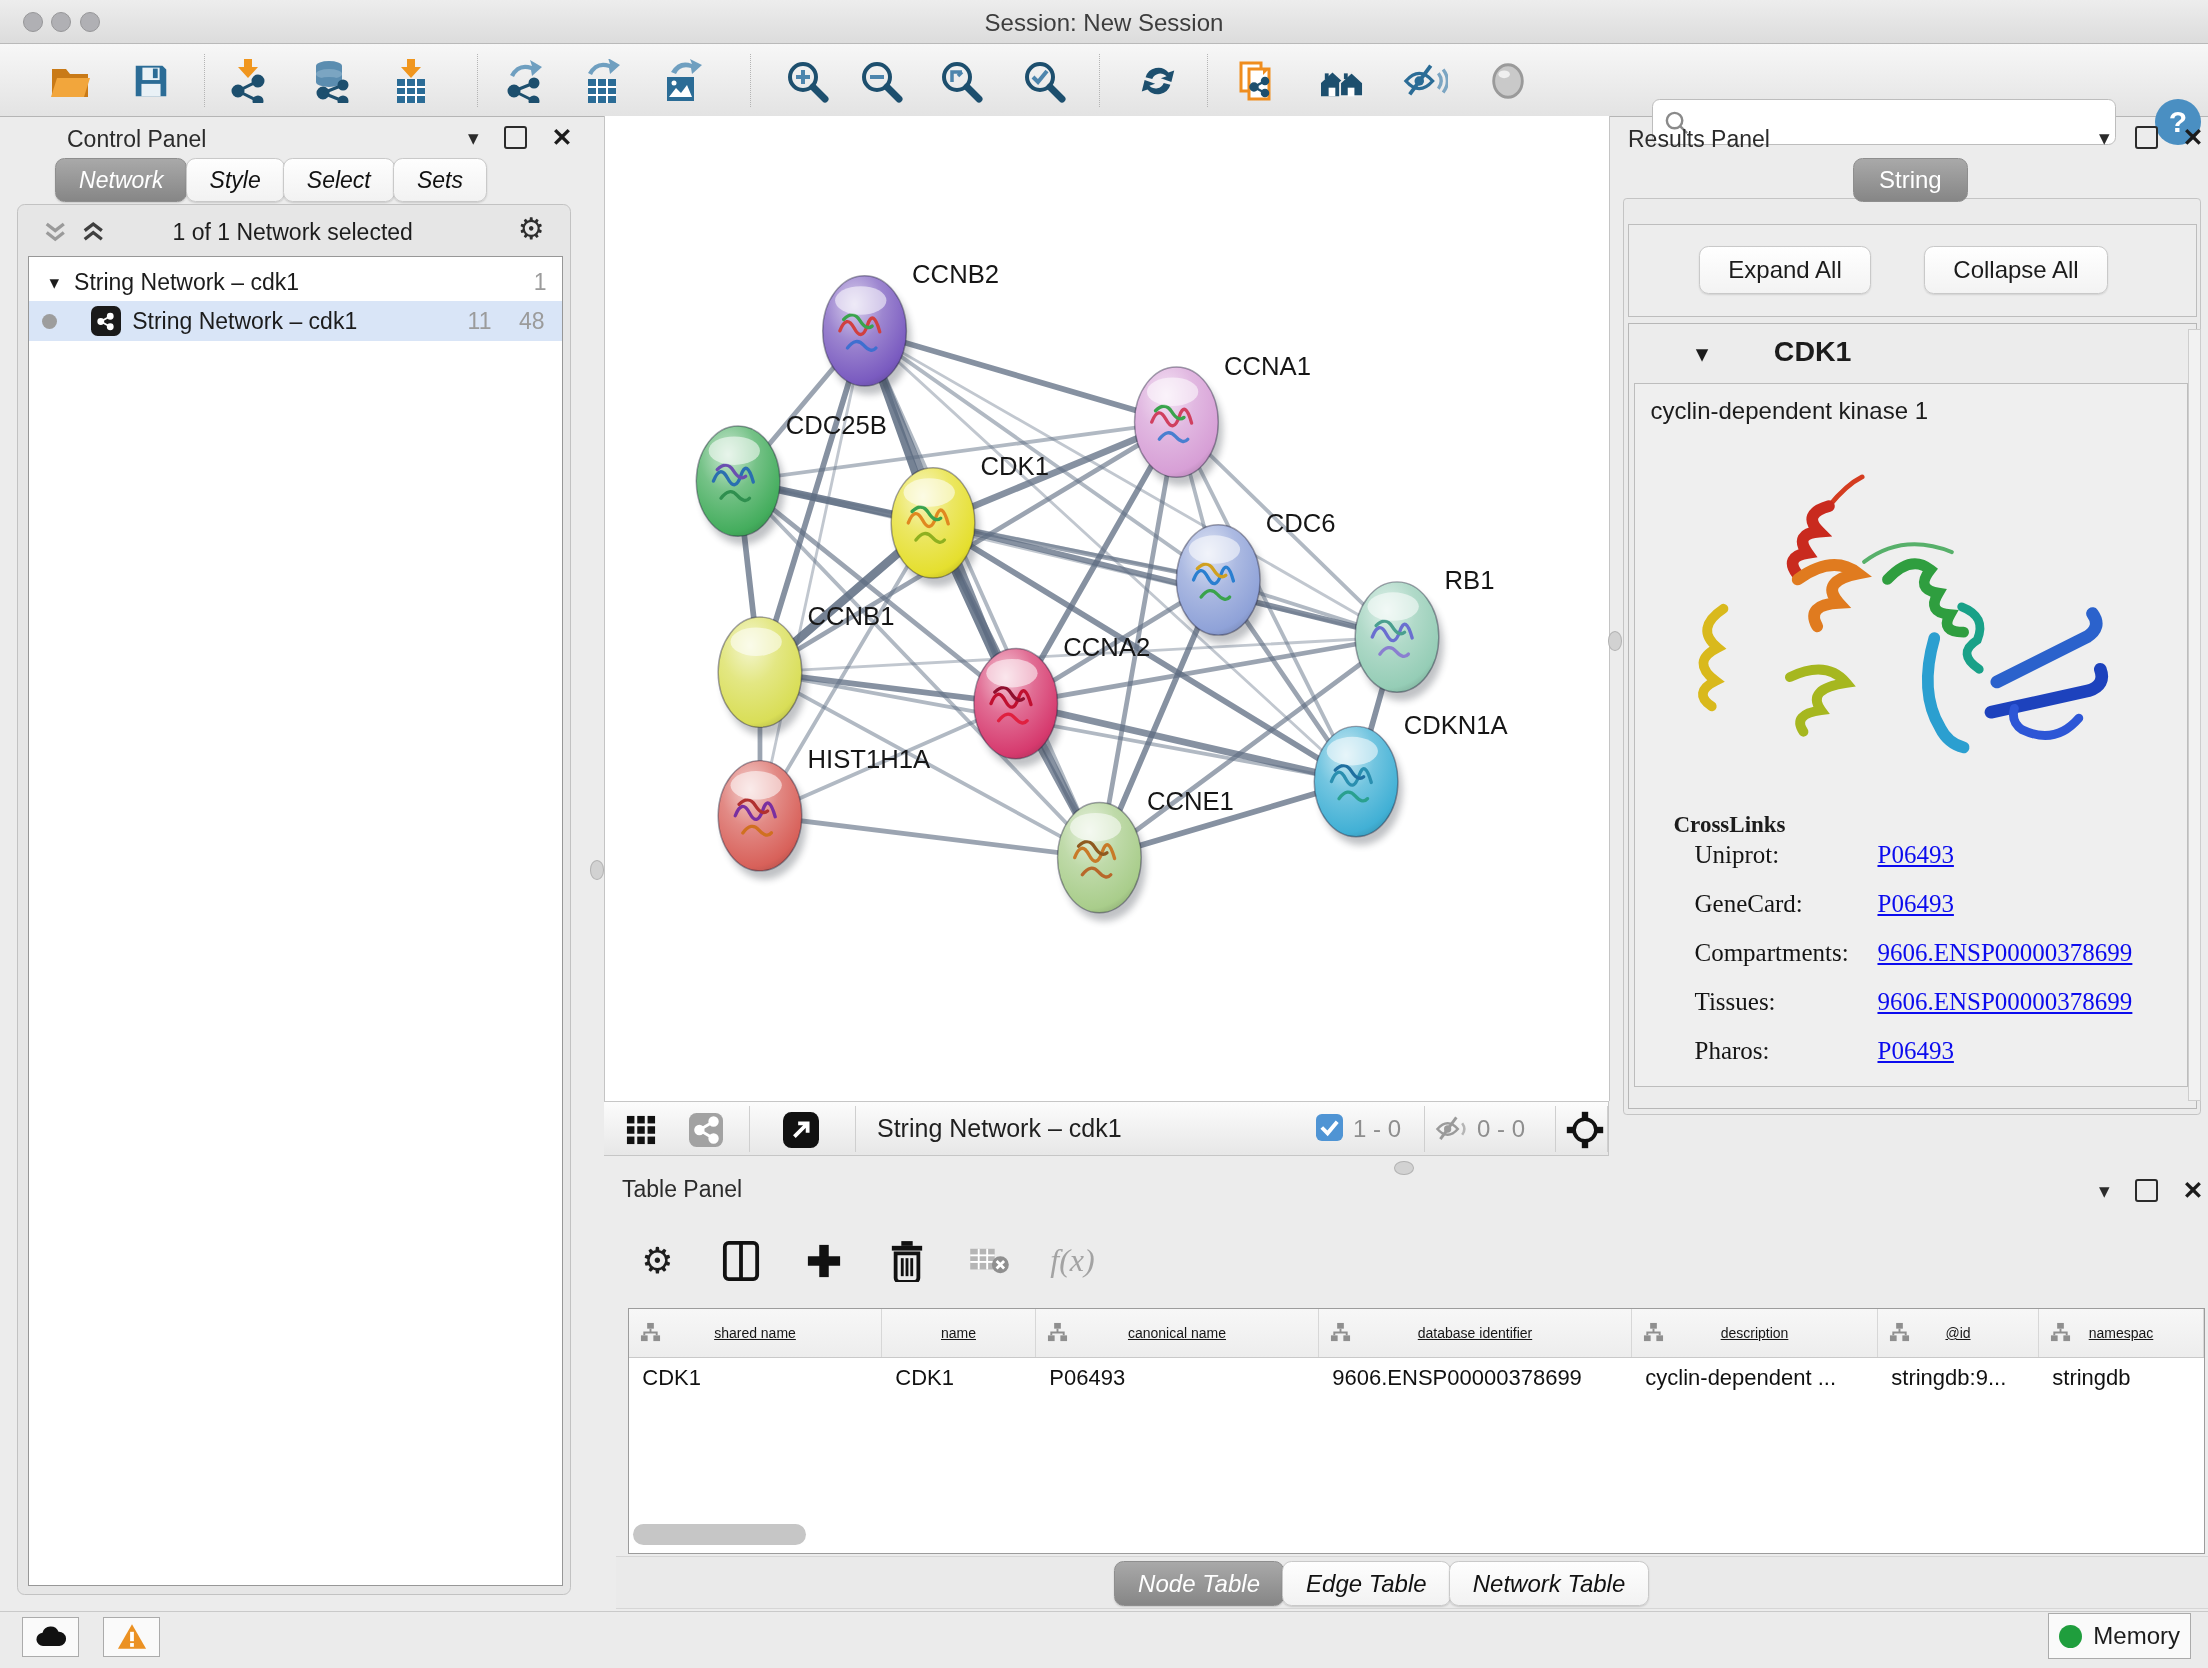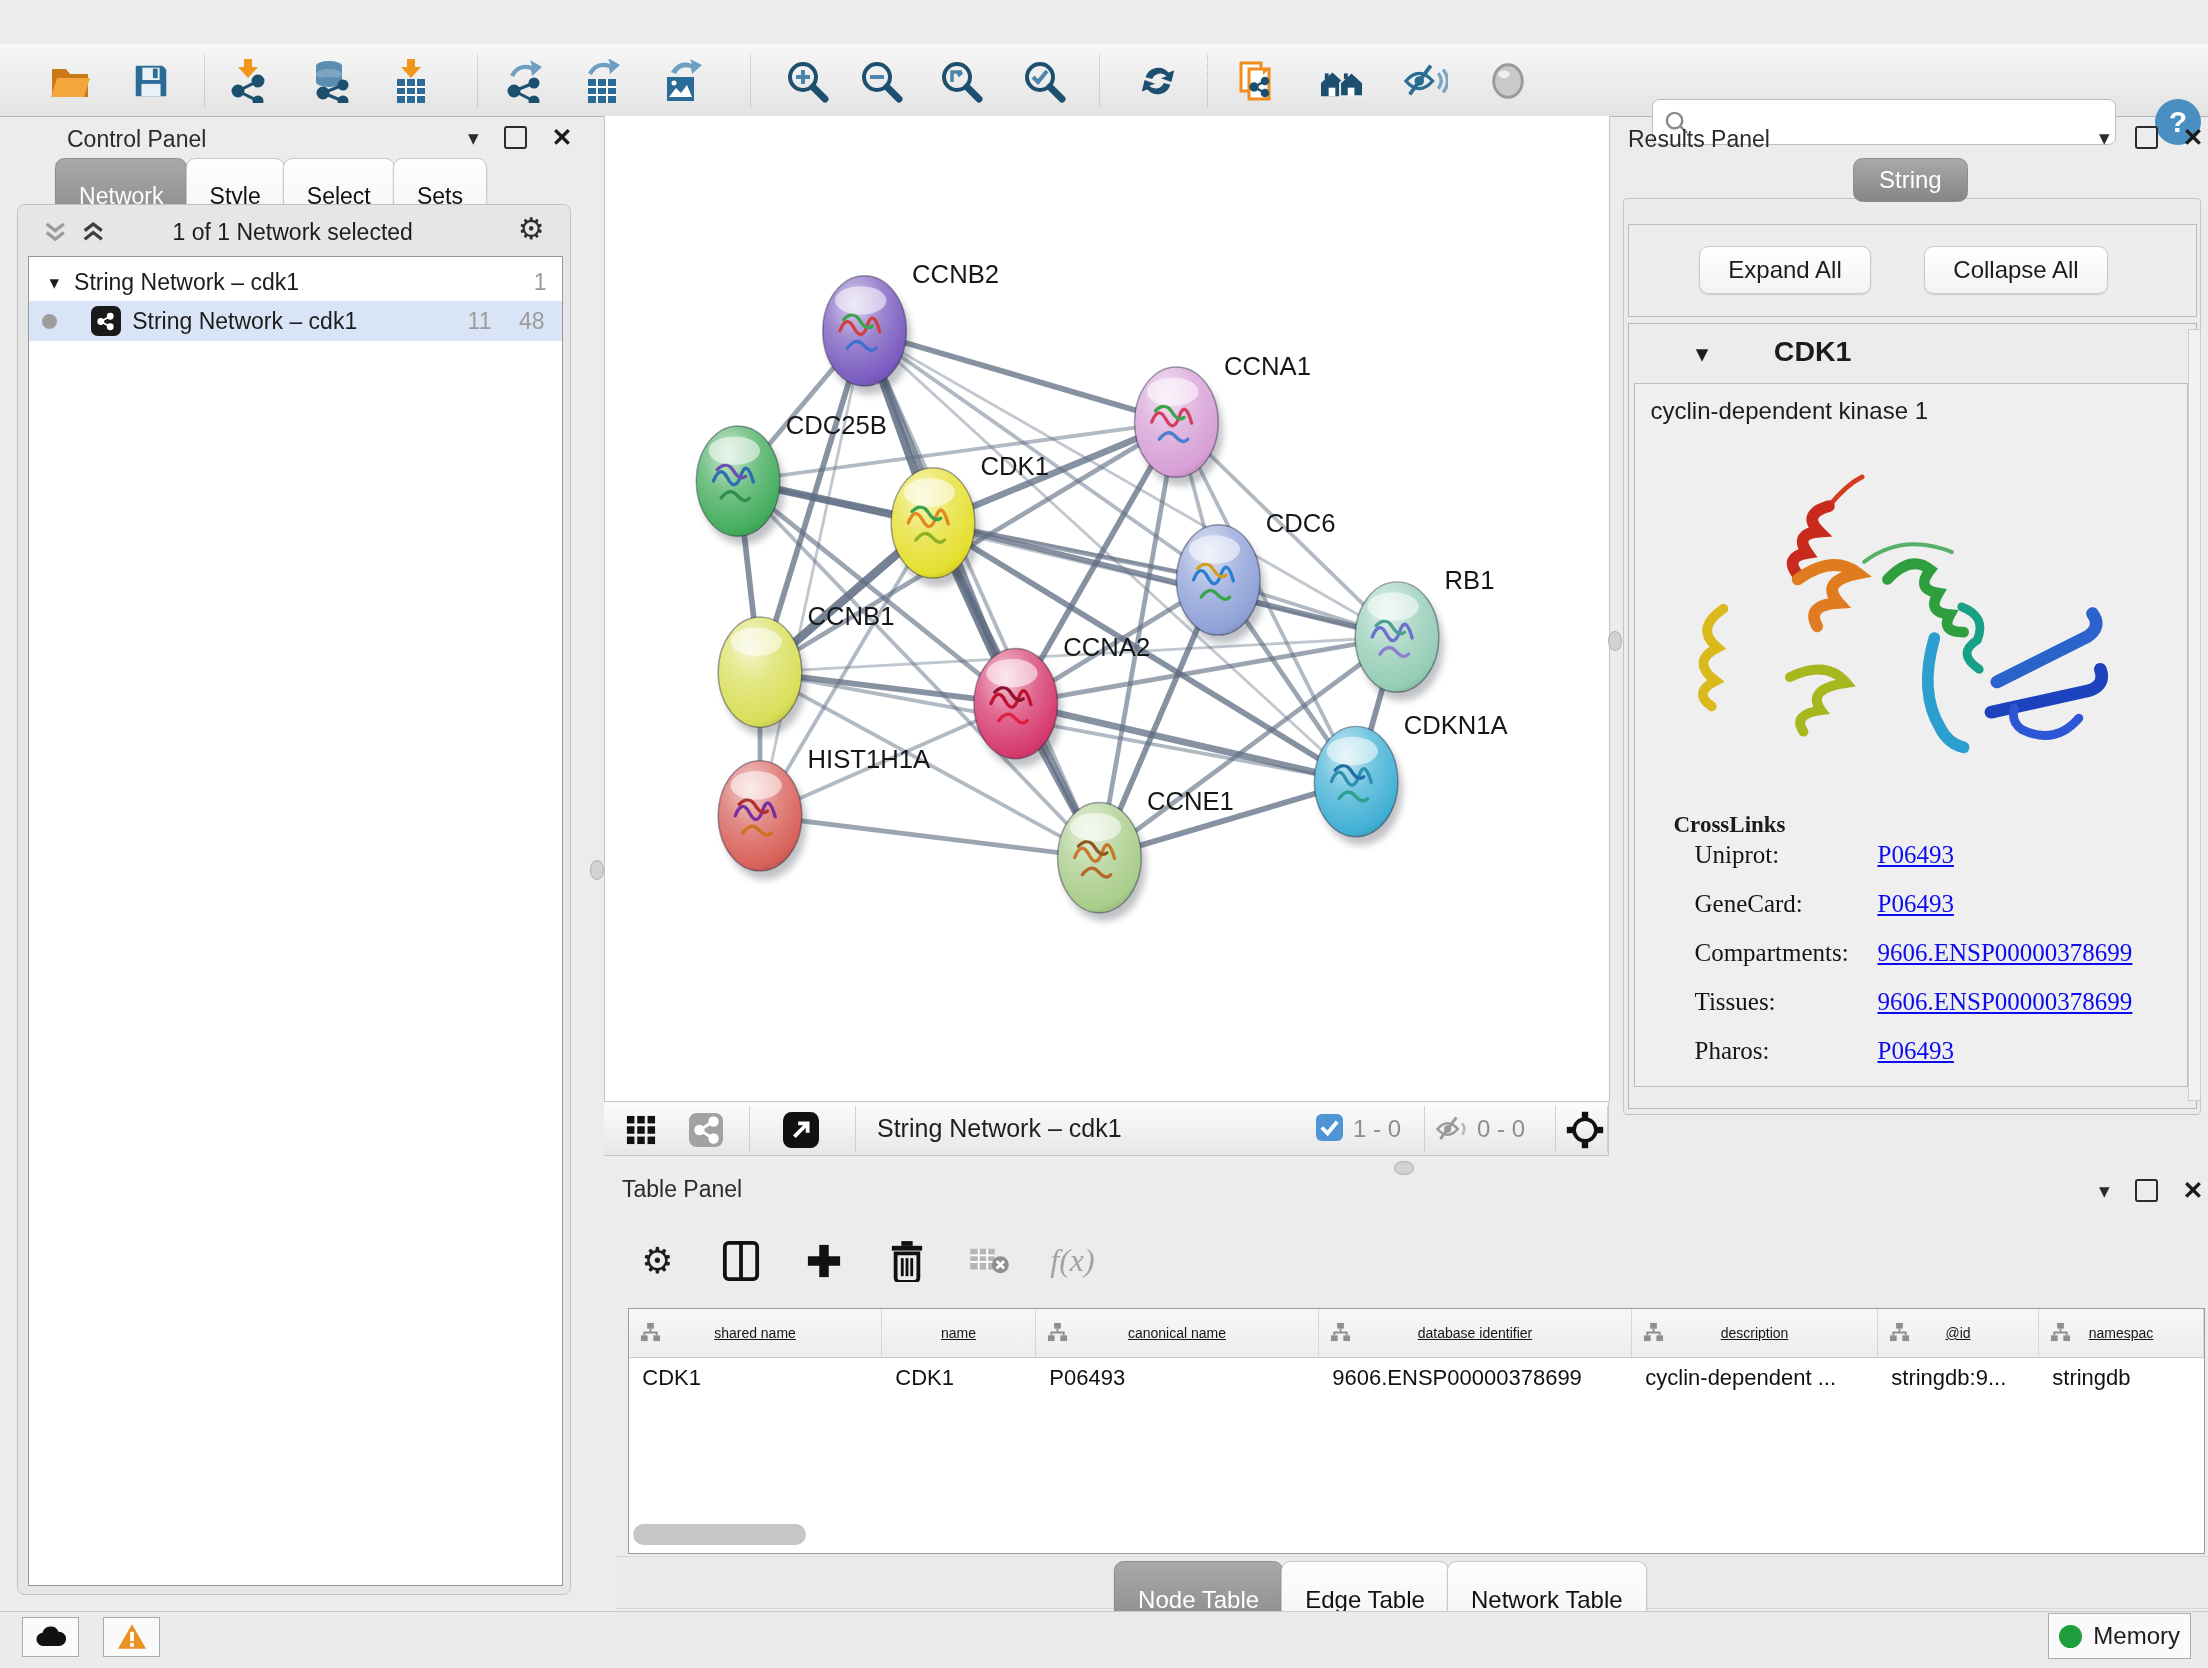--- a/index.html
+++ b/index.html
@@ -28,23 +28,23 @@
     align-items:center;justify-content:center;}
   
   .panel-title{font-size:23px;color:#2b2b2b;}
   .win-ctrls{position:absolute;display:flex;gap:25px;align-items:center;}
   .wc-caret{font-size:21px;color:#2b2b2b;line-height:19px;}
   .wc-float{width:19px;height:19px;border:2.9px solid #2b2b2b;border-radius:2.9px;}
   .wc-close{font-size:25px;font-weight:bold;color:#1b1b1b;line-height:19px;}
   
   .cp-header{position:absolute;left:27px;top:126px;margin-left:40px;}
   .cp-tabs{position:absolute;left:57px;top:158px;display:flex;}
-  .seg-tab{height:42px;padding:16px 23px;display:flex;align-items:center;justify-content:center;
+  .seg-tab{height:42px;padding:0 23px;display:flex;align-items:center;justify-content:center;
     font-size:23px;background:linear-gradient(#fefefe,#f2f2f2);border:1px solid #c9c9c9;
-    border-radius:9.5px;margin-left:-1.9px;color:#111;box-shadow:0 1px 1.9px rgba(0,0,0,.15);}
+    border-radius:9.5px;margin-left:-1.9px;color:#111;box-shadow:0 1px 1.9px rgba(0,0,0,.15);font-style:italic;}
   .seg-tab.sel{background:linear-gradient(#a9a9a9,#868686);color:#fff;border-color:#8e8e8e;}
   .cp-body{position:absolute;left:17px;top:204px;width:552px;height:1389px;
     background:#e6e6e6;border:1px solid #c2c2c2;border-radius:7.6px;}
   .mgr-bar{position:absolute;left:5.7px;top:7.6px;width:538px;height:40px;display:flex;align-items:center;}
   .mgr-status{position:absolute;left:0;width:100%;text-align:center;font-size:23px;color:#1d1d1d;}
   .mgr-gear{position:absolute;right:17px;top:-1.9px;font-size:30px;color:#2e2e2e;}
   .chev{position:absolute;top:7.6px;}
   .net-list{position:absolute;left:9.5px;top:51px;width:533px;height:1328px;background:#fff;
     border:1.9px solid #979797;}
   .tree-row{position:absolute;left:0;width:100%;height:40px;display:flex;align-items:center;font-size:23px;}
@@ -119,20 +119,26 @@
   .mem-btn{position:absolute;left:2048px;top:1px;width:141px;height:44px;background:#fafafa;
     border:1.9px solid #ababab;display:flex;align-items:center;justify-content:center;gap:11.4px;font-size:24px;}
   .mem-dot{width:23px;height:23px;border-radius:50%;background:#1f9e3d;}
   svg{display:block;}
 </style>
 </head>
 <body>
 
 <div class="app">
 
+  <div class="titlebar">
+    <div class="tl" style="left:23px"></div>
+    <div class="tl" style="left:51px"></div>
+    <div class="tl" style="left:80px"></div>
+    <div class="win-title">Session: New Session</div>
+  </div>
 
   <div class="toolbar">
     <div class="tbtn" style="left:46px">
       <svg width="44" height="44" viewBox="0 0 44 44">
         <path d="M4 10 h14 l4 5 h18 v23 H4z" fill="#c97a17"></path>
         <path d="M9 19 h33 l-6 19 H3z" fill="#f2a63c"></path>
       </svg>
     </div>
     <div class="tbtn" style="left:127px">
       <svg width="42" height="42" viewBox="0 0 44 44">

